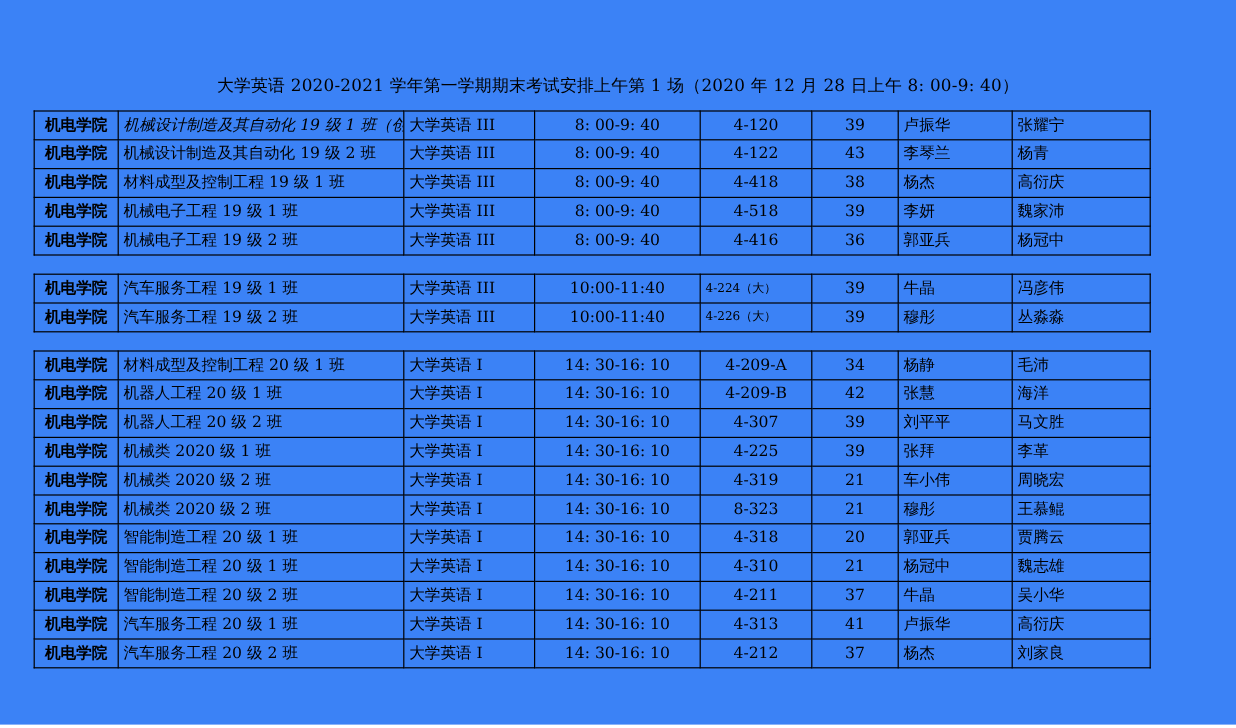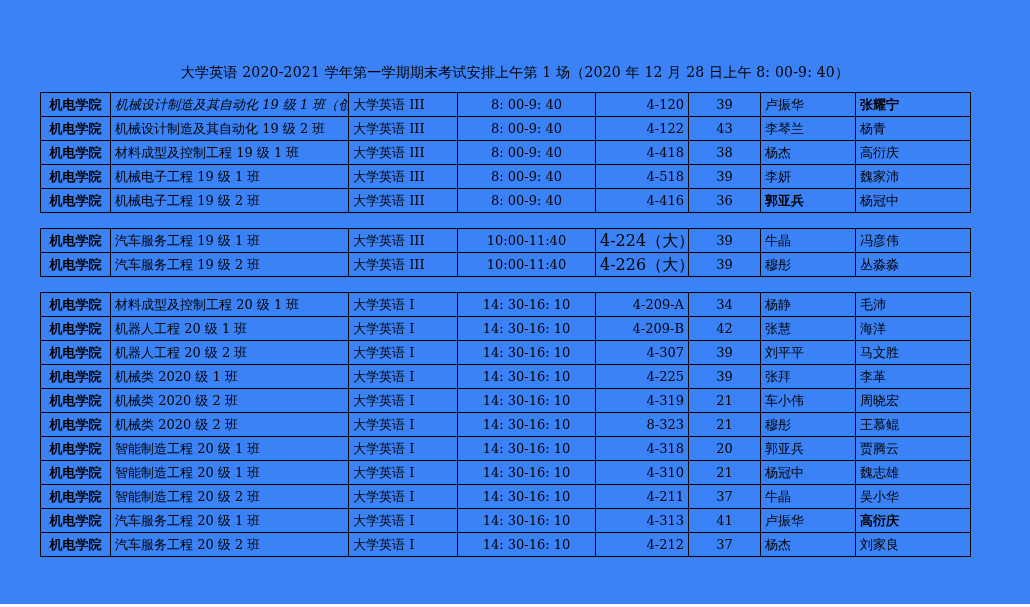--- a/index.html
+++ b/index.html
@@ -10,42 +10,42 @@
   }
   .block{margin:0;}
   .block + .block{margin-top:15px;}
   .title{
     text-align:center;font-size:14px;line-height:18px;margin:0 0 11px 0;
     font-family:"DejaVu Serif","Liberation Serif",serif;
     letter-spacing:0.2px;
   }
   table.sched{
     border-collapse:collapse;table-layout:fixed;
-    width:930px;margin-left:40px;
+    width:930px;margin-left:28px;
   }
   table.sched td{
     border:1px solid #000;
     height:23px;padding:0 4px;
     font-size:13px;line-height:23px;
     overflow:hidden;white-space:nowrap;
     box-sizing:border-box;
   }
   .t3 td{height:22px;line-height:22px;}
   .col-college{
     text-align:center;
     font-family:"DejaVu Sans","Liberation Sans",sans-serif;
     font-weight:bold;font-size:13px;
   }
   .col-class_name,.col-course,.col-invigilator1,.col-invigilator2{text-align:left;}
   .col-time{text-align:center;font-size:12.5px;}
-  .col-room{text-align:right;font-size:15px;}
+  .col-room{text-align:center;font-size:15px;}
   .col-count{text-align:center;font-size:13px;}
-  .t2 .col-room{text-align:left;font-size:16px;}
+  .t2 .col-room{text-align:left;font-size:10px;}
   .italic{font-style:italic;}
-  .kai{font-size:17px;font-family:"DejaVu Serif","Liberation Serif",serif;font-weight:bold;}
+  .kai{font-size:17px;font-family:"DejaVu Serif","Liberation Serif",serif;}
 </style>
 </head>
 <body>
 
 <div class="page">
 
   <section class="block">
     <div class="title">大学英语 2020-2021 学年第一学期期末考试安排上午第 1 场（2020 年 12 月 28 日上午 8: 00-9: 40）</div>
     <table class="sched t1">
       <colgroup>

